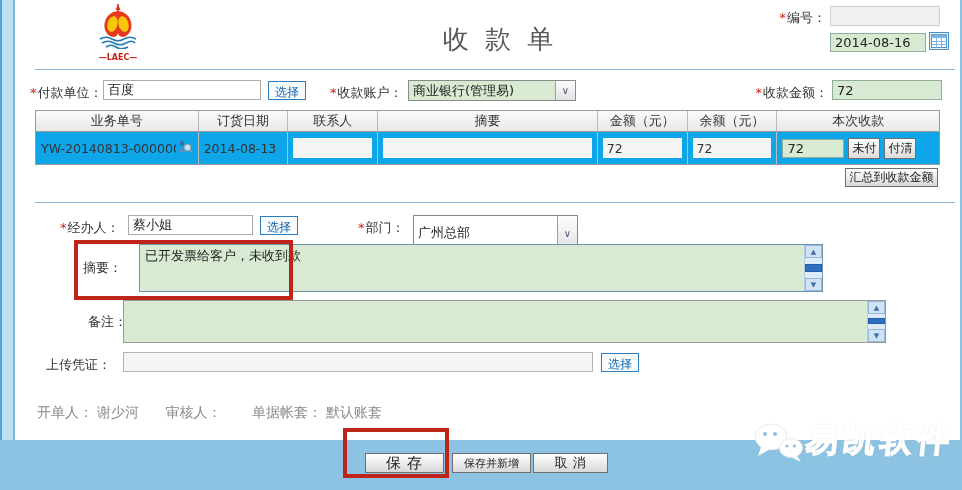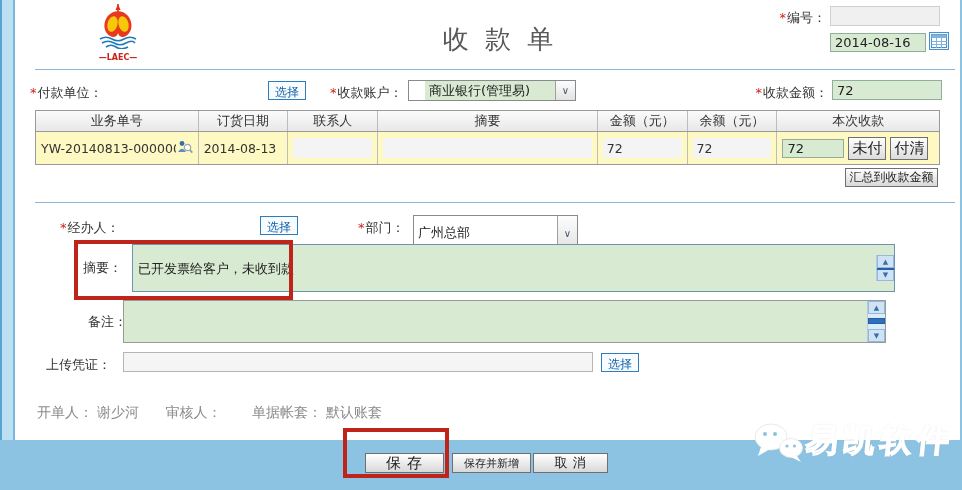--- a/index.html
+++ b/index.html
@@ -18,31 +18,31 @@
           padding:2px 6px;cursor:pointer;box-sizing:border-box;white-space:nowrap;}
   .gbtn{border:1px solid #6f6f6f;background:linear-gradient(#ffffff,#d8d8d8);
         font-size:12px;color:#222;display:flex;align-items:center;justify-content:center;
         cursor:pointer;box-sizing:border-box;white-space:nowrap;}
   .select{display:flex;border:1px solid #8a8a8a;box-sizing:border-box;background:#fff;}
   .select.green .txt{background:#d9ead3;}
   .select .txt{flex:1;font-size:13px;color:#222;padding:1px 4px;display:flex;align-items:center;overflow:hidden;}
   .select .arrow{width:19px;border-left:1px solid #a0a0a0;background:linear-gradient(#fdfdfd,#e2e2e2);
                  display:flex;align-items:center;justify-content:center;font-size:10px;color:#44586e;}
   
-  .tbl{position:absolute;left:35px;top:110px;width:905px;border:1px solid #9a9a9a;background:#fef9c3;box-sizing:border-box;}
+  .tbl{position:absolute;left:35px;top:110px;width:905px;border:1px solid #9a9a9a;background:#0ea5e9;box-sizing:border-box;}
   .trh{display:flex;height:20px;background:linear-gradient(#fbfbfb,#e8e8e8);border-bottom:1px solid #9a9a9a;}
   .trd{display:flex;height:32px;}
   .c{border-right:1px solid #bcbcbc;box-sizing:border-box;display:flex;align-items:center;
      font-size:12.5px;color:#333;padding:0 5px;overflow:hidden;}
   .c.last{border-right:none;}
   .trh .c{justify-content:center;font-size:13px;}
   .w1{width:163px;}.w2{width:90px;}.w3{width:90px;}.w4{width:220px;}.w5{width:90px;}.w6{width:90px;}.w7{width:162px;}
   .cellbox{background:#f4f4f4;flex:1;height:20px;display:flex;align-items:center;padding:0 4px;
            font-size:12.5px;color:#333;}
-  .minibtn{border:1px solid #6f6f6f;background:linear-gradient(#ffffff,#dcdcdc);font-size:15px;
+  .minibtn{border:1px solid #6f6f6f;background:linear-gradient(#ffffff,#dcdcdc);font-size:12px;
            color:#222;padding:1px 3px;margin-left:4px;cursor:pointer;white-space:nowrap;}
   
   .ta{display:flex;border:1px solid #6f94ad;background:#d9ead3;box-sizing:border-box;}
   .ta .content{flex:1;font-size:13px;color:#222;padding:2px 5px;line-height:17px;}
   .ta .sb{width:17px;display:flex;flex-direction:column;background:#dcebf8;border-left:1px solid #b5cbe0;}
   .sb .sbtn{height:13px;background:#cfe3f5;border:1px solid #93b9dc;box-sizing:border-box;
             display:flex;align-items:center;justify-content:center;font-size:7px;color:#3a6ea5;cursor:pointer;}
   .sb .track{flex:1;position:relative;cursor:pointer;}
   .sb .thumb{position:absolute;left:0;right:0;top:28%;height:42%;background:#2f6fc0;border:1px solid #275ea6;box-sizing:border-box;}
   .hline{position:absolute;height:1px;background:#8db4d4;}
@@ -97,26 +97,29 @@
       <rect x="2.5" y="2.5" width="15" height="3.5" fill="#7fb3e0"></rect>
       <path d="M7.5 6 V16 M12.5 6 V16 M2.5 9.5 H18 M2.5 12.5 H18" stroke="#7fb3e0" stroke-width="1"></path>
     </svg>
   </div>
 
   <div class="hline" style="left:35px;top:69px;width:920px;"></div>
 
   <div class="abs lbl" style="left:30px;top:84px;">
     <span class="req">*</span><span>付款单位：</span>
   </div>
+  <div class="abs inp" style="left:103px;top:80px;width:158px;height:20px;">
+    <span>百度</span>
+  </div>
   <button class="abs selbtn" style="left:268px;top:81px;height:19px;">选择</button>
 
   <div class="abs lbl" style="left:330px;top:84px;">
     <span class="req">*</span><span>收款账户：</span>
   </div>
-  <div class="abs select green" style="left:408px;top:80px;width:168px;height:21px;padding-left:16px;">
+  <div class="abs select green" style="left:408px;top:80px;width:168px;height:21px;">
     <span class="txt">商业银行(管理易)</span>
     <span class="arrow">∨</span>
   </div>
 
   <div class="abs lbl right" style="left:694px;top:84px;width:134px;">
     <span class="req">*</span><span>收款金额：</span>
   </div>
   <div class="abs inp green" style="left:832px;top:80px;width:110px;height:20px;">
     <span>72</span>
   </div>
@@ -166,32 +169,35 @@
     </div>
   </div>
 
   <button class="abs gbtn" style="left:845px;top:168px;width:93px;height:19px;">汇总到收款金额</button>
 
   <div class="hline" style="left:35px;top:202px;width:920px;"></div>
 
   <div class="abs lbl" style="left:60px;top:219px;">
     <span class="req">*</span><span>经办人：</span>
   </div>
+  <div class="abs inp" style="left:128px;top:215px;width:125px;height:20px;">
+    <span>蔡小姐</span>
+  </div>
   <button class="abs selbtn" style="left:260px;top:216px;height:19px;">选择</button>
 
   <div class="abs lbl" style="left:358px;top:219px;">
     <span class="req">*</span><span>部门：</span>
   </div>
   <div class="abs select" style="left:413px;top:215px;width:165px;height:36px;">
     <span class="txt">广州总部</span>
     <span class="arrow">∨</span>
   </div>
 
   <div class="abs lbl" style="left:83px;top:259px;">摘要：</div>
-  <div class="abs ta" style="left:132px;top:244px;width:763px;height:48px;align-items:center;">
+  <div class="abs ta" style="left:139px;top:244px;width:684px;height:48px;">
     <div class="content">已开发票给客户，未收到款</div>
     <div class="sb">
       <div class="sbtn">▲</div>
       <div class="track">
           <div class="thumb"></div>
         </div>
       <div class="sbtn">▼</div>
     </div>
   </div>
 

